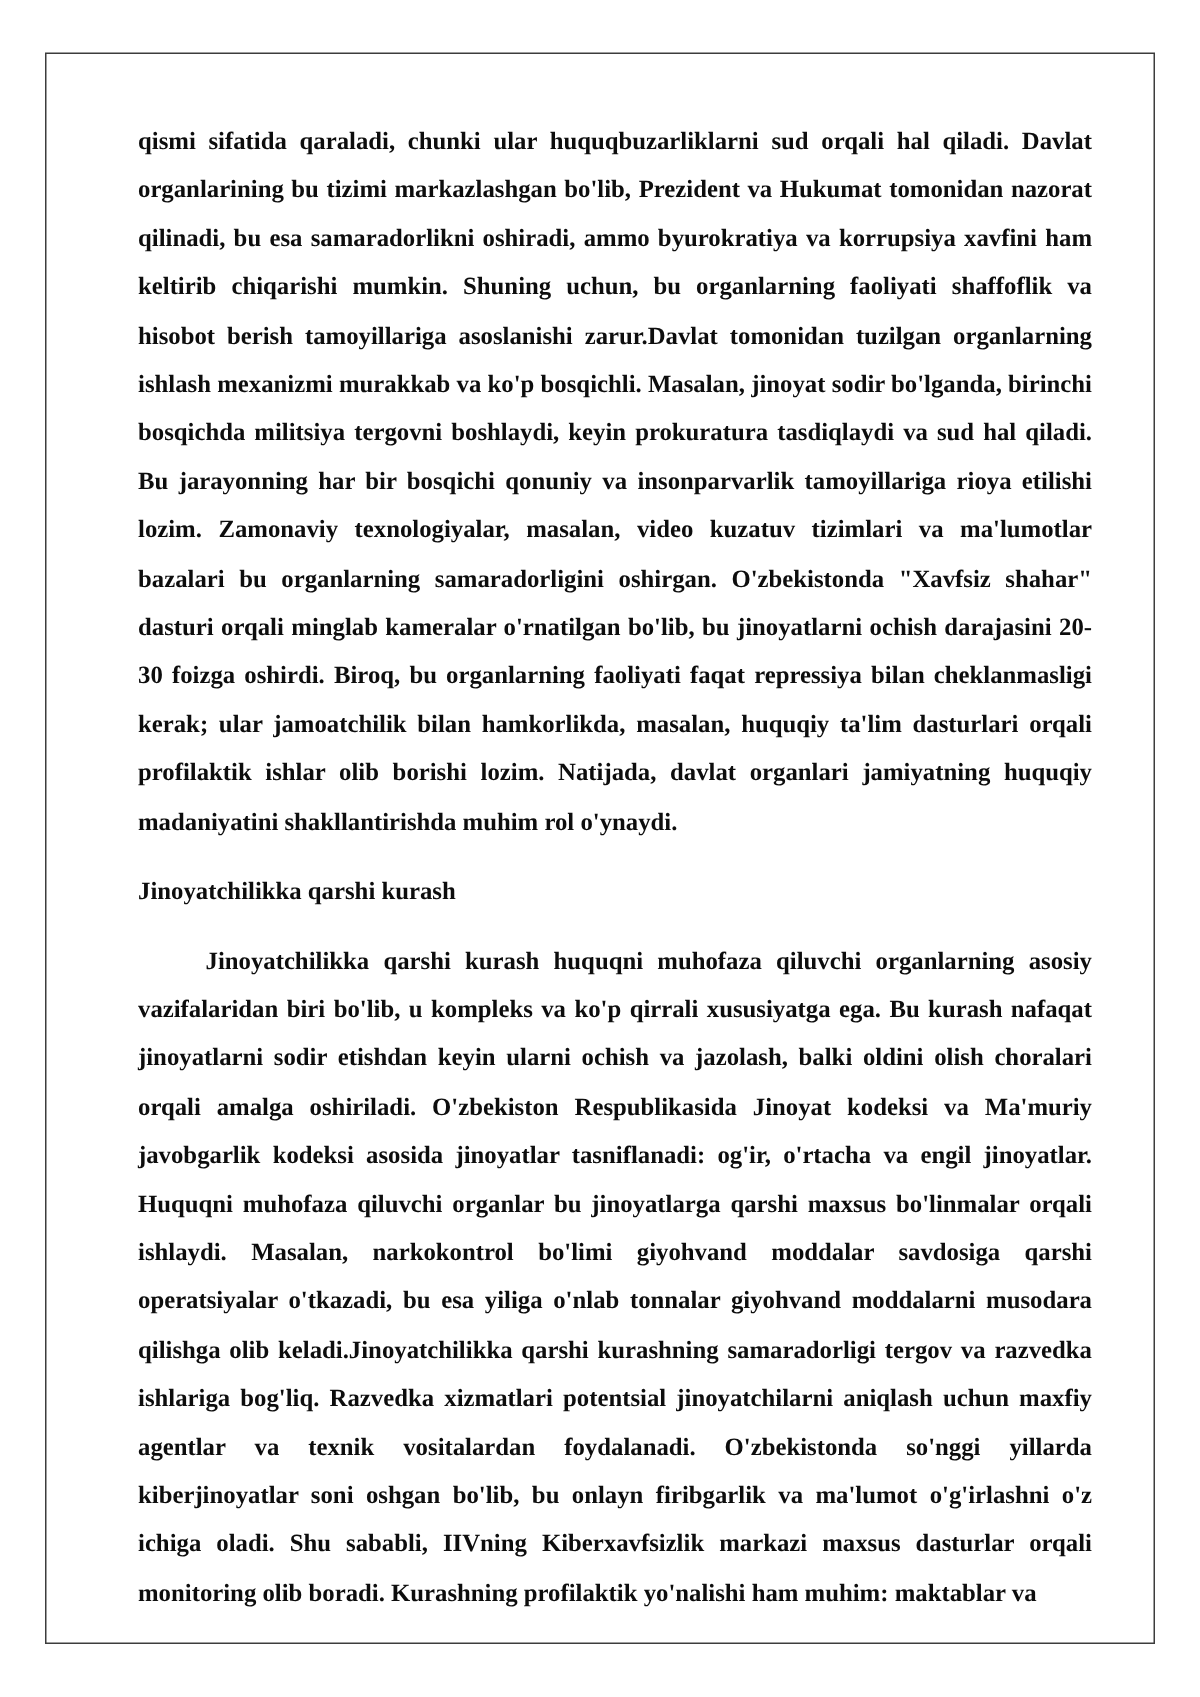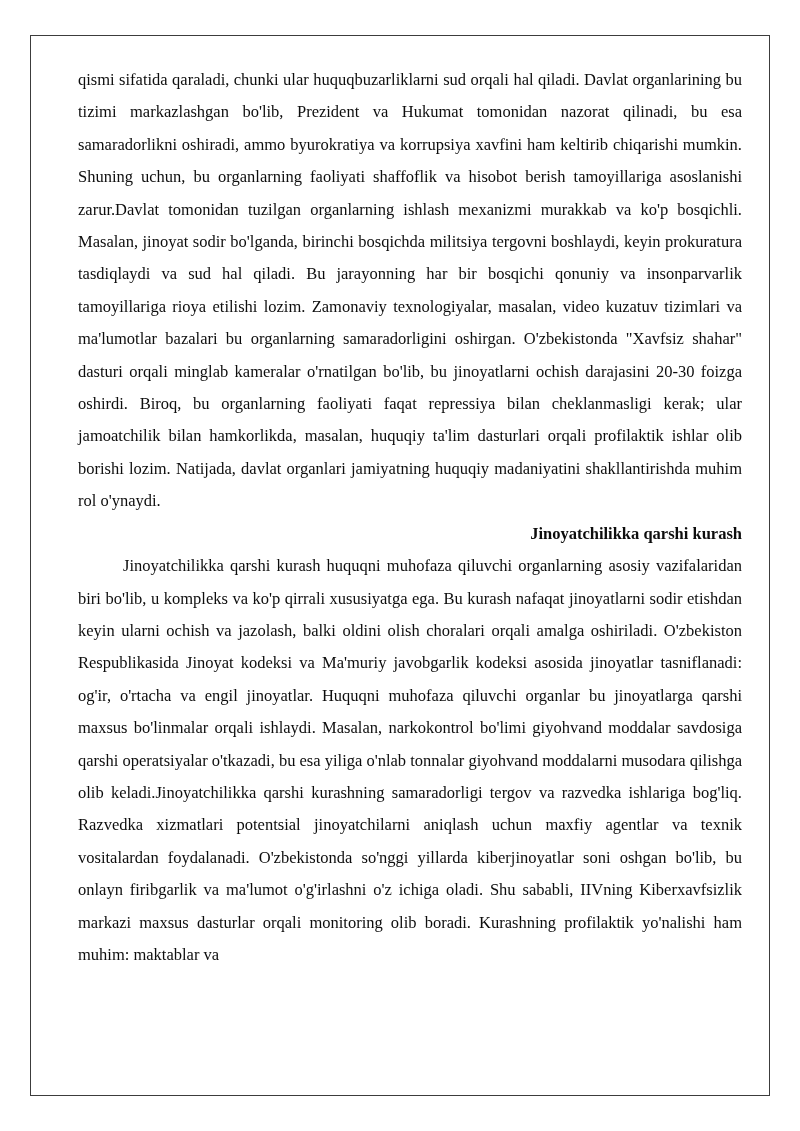--- a/index.html
+++ b/index.html
@@ -29,24 +29,25 @@
     padding: 28px 27px 20px 47px;
     overflow: hidden;
   }
   .doc-text {
     font-size: 16.5px;
     line-height: 32.4px;
     text-align: justify;
     text-justify: inter-word;
   }
   .doc-text p {
-    margin: 0;
+    margin: 14px;
+    font-weight: bold;
   }
   .section-heading {
-    text-align: right;
+    text-align: left;
     font-weight: bold;
   }
   .indent-first {
     text-indent: 45px;
   }
 </style>
 </head>
 <body>
 
 <div class="page">

